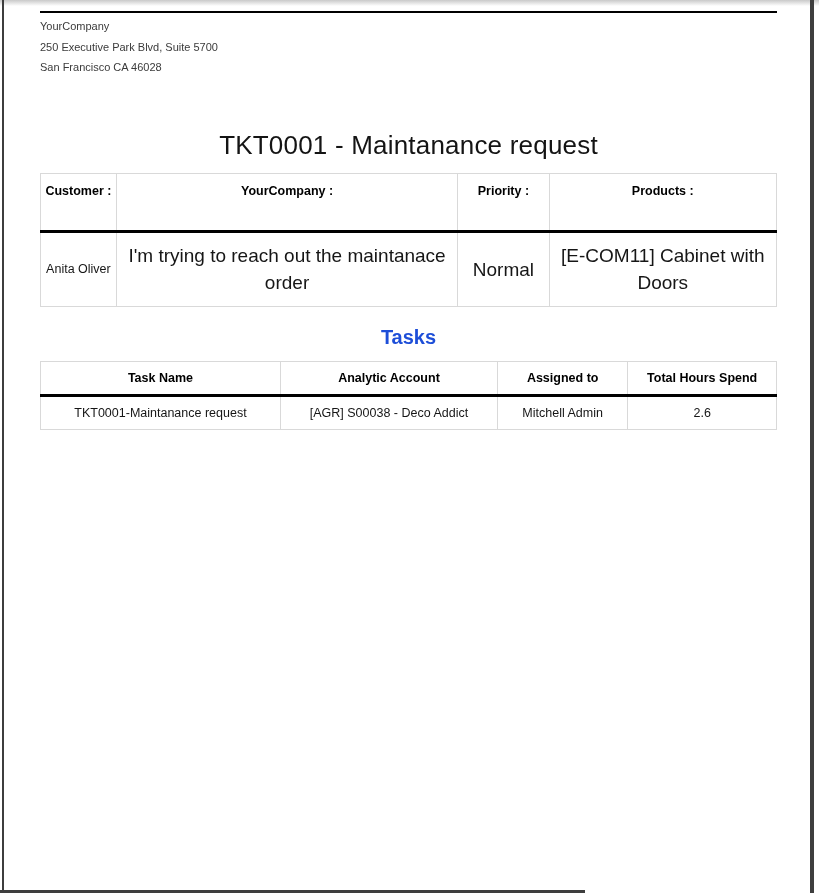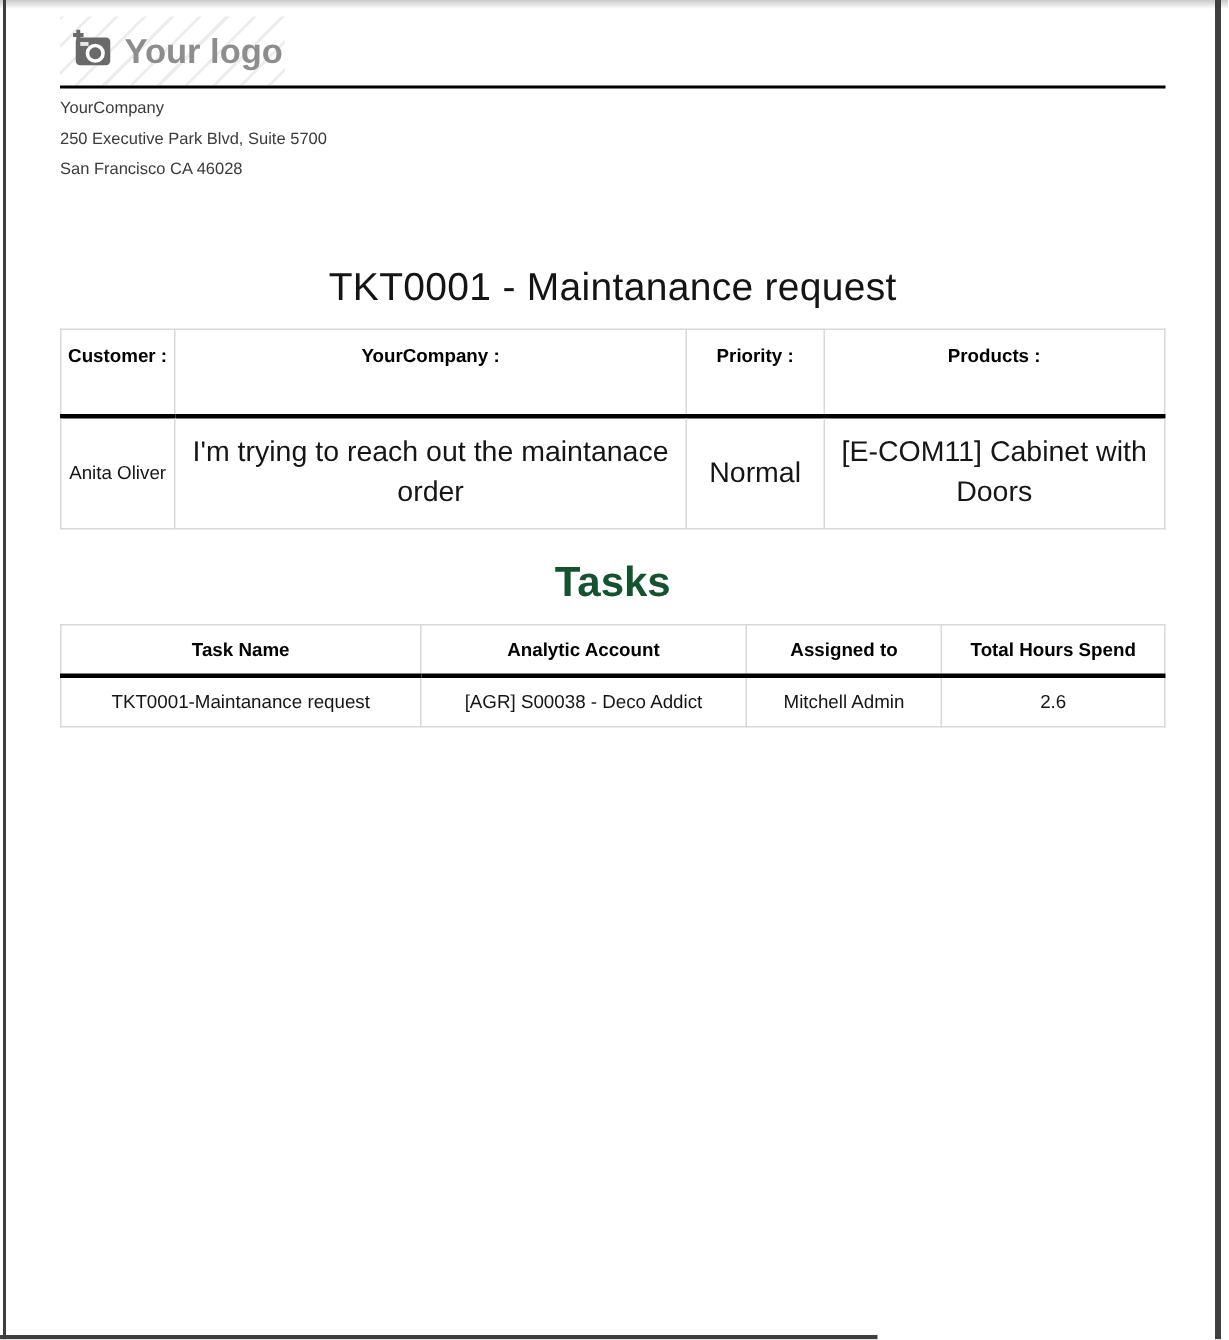--- a/index.html
+++ b/index.html
@@ -95,23 +95,23 @@
     color: #161616;
   }
   .ticket-table tbody td.small-cell {
     font-size: 12.5px;
     line-height: 19px;
   }
 
   .tasks-heading {
     margin-top: 19px;
     text-align: center;
-    font-size: 28px;
+    font-size: 20px;
     font-weight: bold;
-    color: #14532d;
+    color: #1d4ed8;
   }
   .tasks-table thead th {
     height: 34px;
     vertical-align: middle;
   }
   .tasks-table tbody td {
     height: 34px;
     vertical-align: middle;
     font-size: 12.5px;
     color: #161616;
@@ -122,31 +122,20 @@
 
 <div class="page">
 
   <div class="edge edge-top"></div>
   <div class="edge edge-left"></div>
   <div class="edge edge-right"></div>
   <div class="edge edge-bottom"></div>
 
   <div class="content">
 
-    <div class="logo-block">
-      <span>
-        <svg width="27" height="25" viewBox="0 0 27 25" aria-hidden="true">
-          <path d="M5.2 0.8 v7 M1.7 4.3 h7" stroke="#6a6a6a" stroke-width="2.6" fill="none"></path>
-          <rect x="3.5" y="6" width="23" height="18.5" rx="2.8" fill="#6a6a6a"></rect>
-          <rect x="6.5" y="9" width="5.5" height="2.6" fill="#ffffff" opacity="0.85"></rect>
-          <circle cx="16.5" cy="16.5" r="5.2" fill="none" stroke="#ffffff" stroke-width="2.4"></circle>
-        </svg>
-      </span>
-      <span class="logo-text">Your logo</span>
-    </div>
 
     <hr class="header-rule">
 
     <div class="address">
       <div>YourCompany</div>
       <div>250 Executive Park Blvd, Suite 5700</div>
       <div>San Francisco CA 46028</div>
     </div>
 
     <h1 class="report-title">TKT0001 - Maintanance request</h1>

